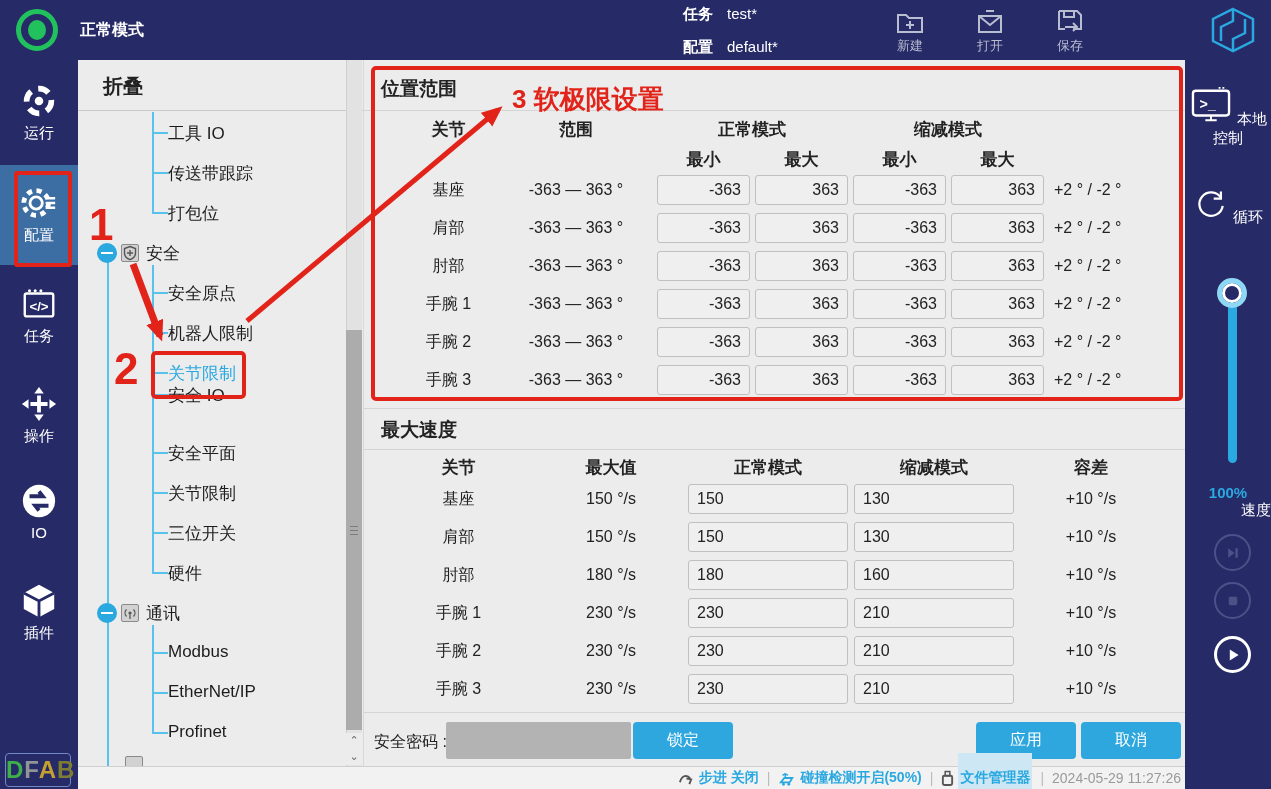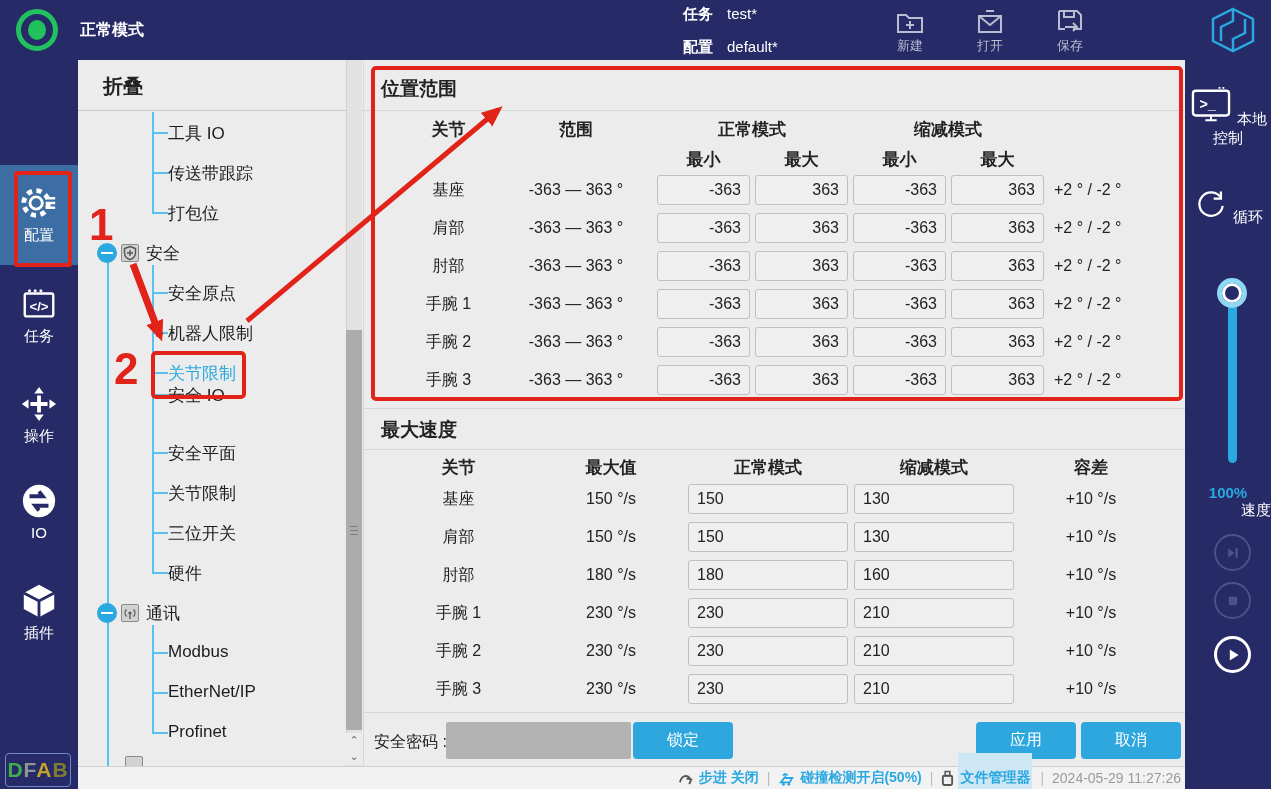--- a/index.html
+++ b/index.html
@@ -19,21 +19,21 @@
   .tb-btn svg { width:30px; height:30px; margin-top:3px; }
   .tb-logo { position:absolute; left:1208px; top:7px; width:50px; height:46px; }
 
   
   .leftbar { position:absolute; left:0; top:60px; width:78px; height:729px; background:#262a66; z-index:4; }
   .lb-item { position:absolute; left:0; width:78px; text-align:center; color:#fff; font-size:15px; }
   .lb-item svg { width:38px; height:38px; }
   .lb-item .lbl { display:block; margin-top:1px; }
   .lb-active { position:absolute; left:0; top:105px; width:78px; height:100px; background:#3c6da3; }
   .dfab { position:absolute; left:5px; top:693px; width:66px; height:34px; border:1px solid #7288c5; border-radius:4px;
-          text-align:center; line-height:32px; font-size:21px; font-weight:bold; letter-spacing:1px; }
+          text-align:center; line-height:32px; font-size:24px; font-weight:bold; letter-spacing:1px; }
 
   
   .tree { position:absolute; left:78px; top:60px; width:285px; height:706px; background:#ececec; overflow:hidden; }
   .tree-header { position:absolute; left:25px; top:13px; font-size:20px; font-weight:bold; color:#222; }
   .tree-hline { position:absolute; left:0; top:50px; width:285px; height:1px; background:#c9c9c9; }
   .tseg { position:absolute; width:2px; background:#57c2ec; }
   .tree-row { position:absolute; left:0; width:262px; height:40px; }
   .tree-row .tick { position:absolute; left:74px; top:19px; width:16px; height:2px; background:#57c2ec; }
   .tree-label { position:absolute; left:90px; top:9px; font-size:17px; color:#1c1c1c; white-space:nowrap; cursor:pointer; }
   .tree-row.node .tree-label { left:68px; font-weight:normal; }
@@ -137,20 +137,27 @@
 
     <svg class="tb-logo" viewBox="0 0 50 46">
       <path d="M25 2 L45 12 V34 L25 44 L5 34 V12 Z" fill="none" stroke="#2aa8e0" stroke-width="2.5"></path>
       <path d="M25 2 L25 14 L13 20 L13 34 M25 44 L25 32 L37 26 L37 12" fill="none" stroke="#2aa8e0" stroke-width="2.5"></path>
     </svg>
   </div>
 
   <div class="leftbar">
     <div class="lb-active"></div>
 
+    <div class="lb-item" style="top:22px;">
+      <svg viewBox="0 0 40 40">
+          <circle cx="20" cy="20" r="13" fill="none" stroke="#fff" stroke-width="6" stroke-dasharray="12 8"></circle>
+          <circle cx="20" cy="20" r="4.5" fill="#fff"></circle>
+        </svg>
+      <span class="lbl">运行</span>
+    </div>
 
     <div class="lb-item" style="top:124px;">
       <svg viewBox="0 0 40 40">
           <circle cx="17" cy="20" r="13" fill="none" stroke="#fff" stroke-width="5" stroke-dasharray="5.5 4.7"></circle>
           <circle cx="17" cy="20" r="6.5" fill="none" stroke="#fff" stroke-width="3"></circle>
           <path d="M27 15 h10 M27 20 h10 M27 25 h10" stroke="#fff" stroke-width="2.6"></path>
         </svg>
       <span class="lbl">配置</span>
     </div>
 
@@ -493,20 +500,21 @@
     </span>
     <span class="sb-sep">|</span>
     <span class="sb-time">2024-05-29 11:27:26</span>
   </div>
 
   <div class="anno anno-box" style="left:14px;  top:171px; width:58px;  height:96px; border-radius:3px;"></div>
   <div class="anno anno-box" style="left:151px; top:351px; width:95px;  height:48px; border-radius:5px;"></div>
   <div class="anno anno-box" style="left:371px; top:66px;  width:812px; height:335px; border-radius:5px;"></div>
   <div class="anno anno-num" style="left:89px;  top:203px;">1</div>
   <div class="anno anno-num" style="left:114px; top:347px;">2</div>
+  <div class="anno anno-label" style="left:512px; top:82px;">3 软极限设置</div>
   <svg class="anno" style="left:0; top:0;" width="1271" height="789">
     <defs>
       <marker id="arr" markerUnits="userSpaceOnUse" markerWidth="26" markerHeight="22" refX="15" refY="9" orient="auto">
         <path d="M0,0 L21,9 L0,18 Z" fill="#e2231a"></path>
       </marker>
     </defs>
     <line x1="133" y1="264" x2="160" y2="336" stroke="#e2231a" stroke-width="7" marker-end="url(#arr)"></line>
     <line x1="247" y1="321" x2="498" y2="110" stroke="#e2231a" stroke-width="5" marker-end="url(#arr)"></line>
   </svg>
 

